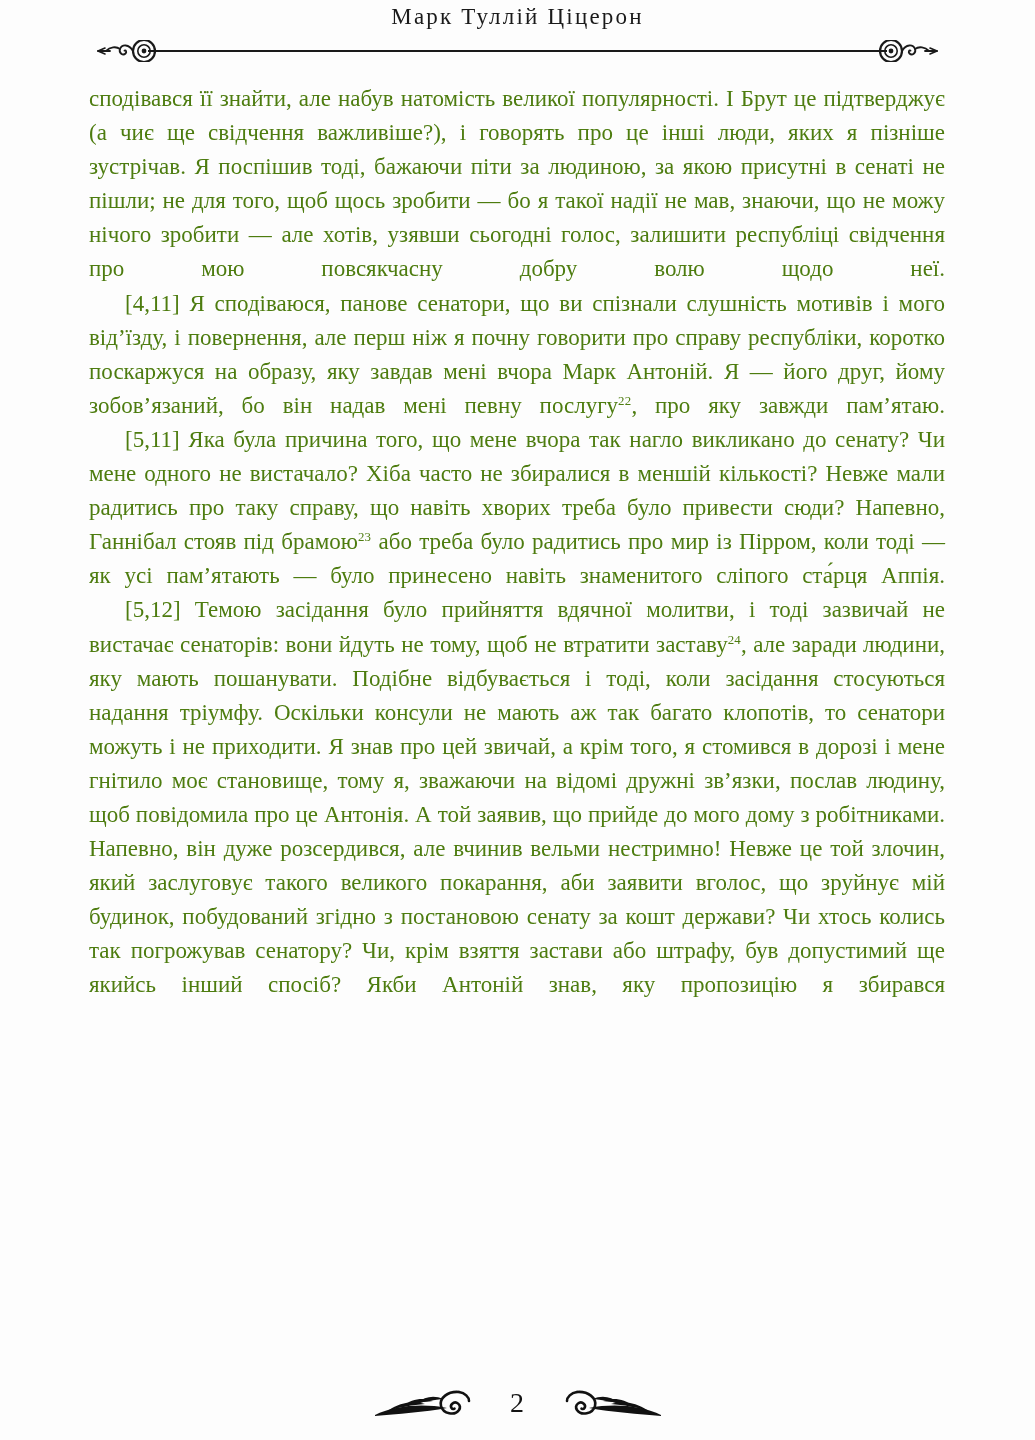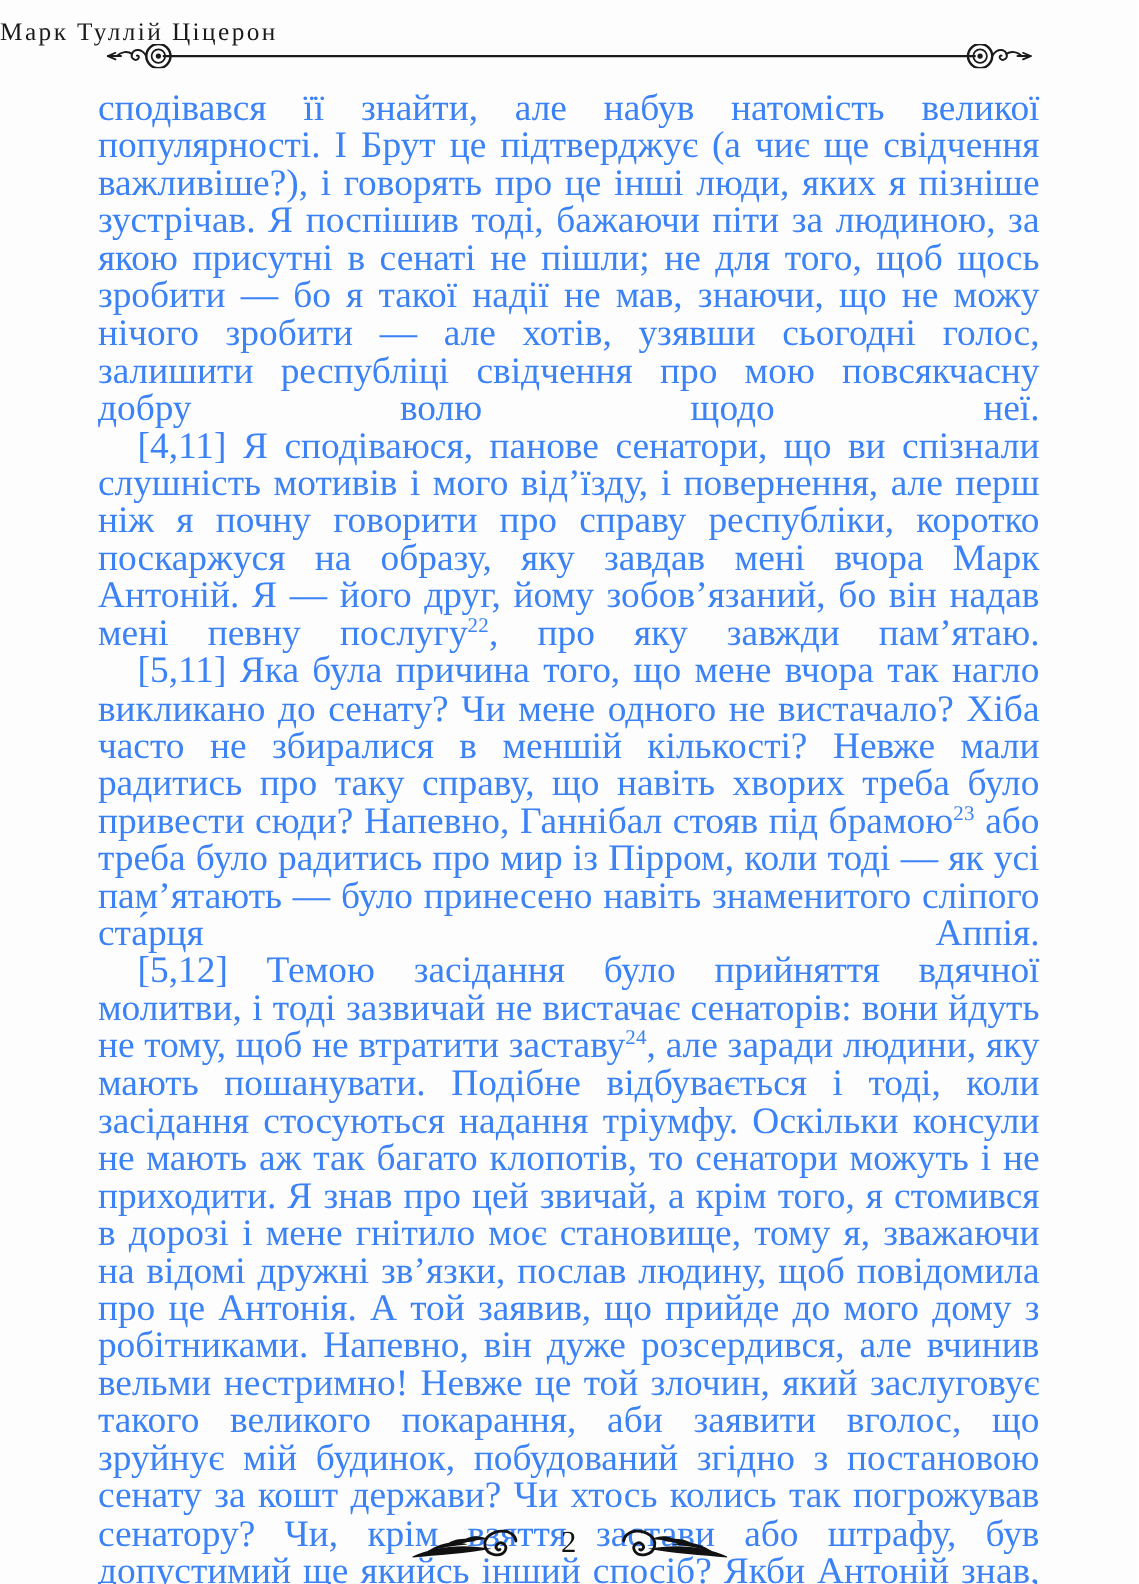--- a/index.html
+++ b/index.html
@@ -20,52 +20,52 @@
 
   
   .running-head {
     position: absolute;
     top: 0;
     left: 0;
     right: 0;
     height: 62px;
   }
   .running-head-title {
-    text-align: left;
+    text-align: center;
     font-family: "Liberation Serif", "DejaVu Serif", serif;
     font-size: 23px;
     letter-spacing: 2.2px;
     color: #1a1a1a;
     line-height: 30px;
-    padding-top: 14px;
+    padding-top: 2px;
     font-weight: 400;
   }
   .head-rule {
     position: absolute;
     top: 40px;
     left: 96px;
     right: 96px;
     height: 22px;
   }
   .head-rule svg { display: block; width: 100%; height: 22px; }
 
   
   .body-text {
     position: absolute;
     top: 82px;
     left: 89px;
     width: 856px;
   }
   .para {
     margin: 0;
-    font-size: 34px;
+    font-size: 23px;
     line-height: 34.1px;
     text-align: justify;
     text-align-last: left;
-    color: #3b82f6;
+    color: #4d7c0f;
     -webkit-hyphens: none;
     hyphens: none;
     word-spacing: 0.2px;
   }
   .para.indent {
     text-indent: 36px;
   }
   .para.last-justify {
     text-align-last: justify;
   }

